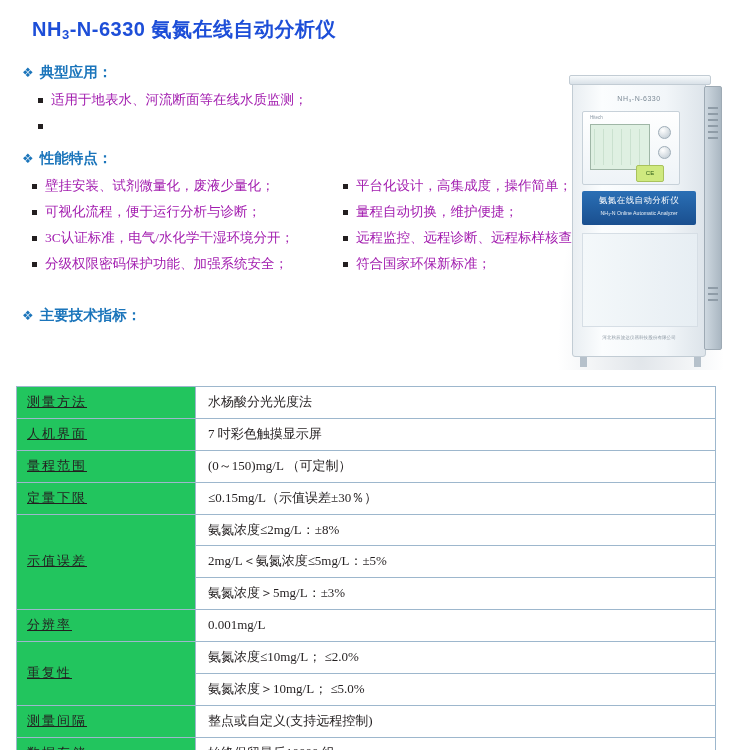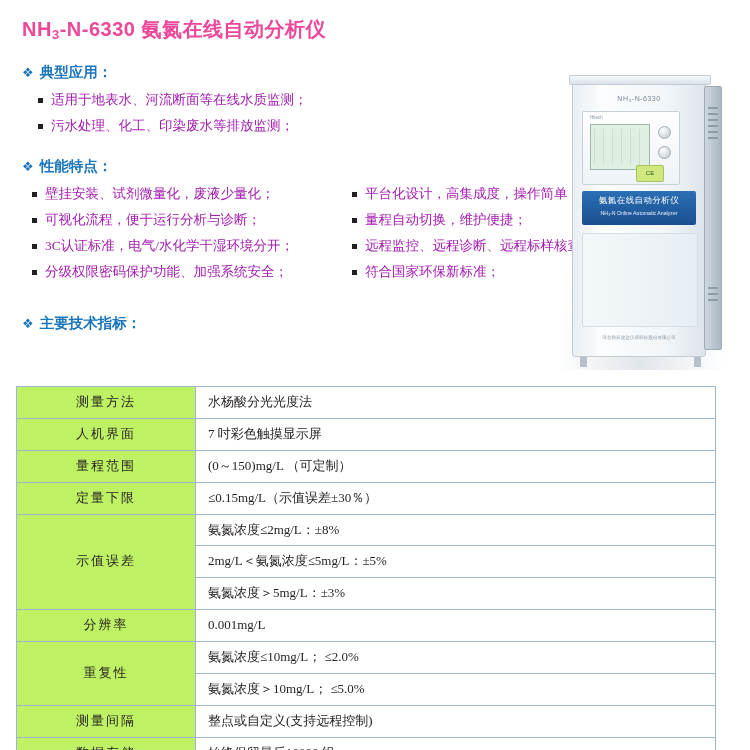--- a/index.html
+++ b/index.html
@@ -20,23 +20,23 @@
     width: 750px;
     height: 750px;
     box-sizing: border-box;
     padding: 12px 16px 0 16px;
   }
   
   .title {
     font-family: "Liberation Sans", "DejaVu Sans", sans-serif;
     font-weight: bold;
     font-size: 20px;
-    color: #ec4899;
+    color: #1d4ed8;
     letter-spacing: 0.5px;
-    margin: 4px 0 0 6px;
+    margin: 4px 0 0 16px;
   }
   .title sub {
     font-size: 13px;
     vertical-align: baseline;
     position: relative;
     top: 3px;
   }
   
   .section-head {
     display: flex;
@@ -75,21 +75,21 @@
     margin: 8px 8px 0 0;
     flex: 0 0 auto;
   }
   .app-list {
     margin-left: 22px;
   }
   
   .features {
     display: flex;
     margin-left: 16px;
-    gap: 20px;
+    gap: 11px;
   }
   .features .col {
     flex: 0 0 auto;
   }
   .features .col-left {
     width: 300px;
   }
   .features .col-right {
     width: 300px;
   }
@@ -263,23 +263,24 @@
     font-size: 13px;
   }
   table.spec td {
     border: 1px solid #9db7cd;
     padding: 7px 10px;
     vertical-align: middle;
     line-height: 1.3;
   }
   table.spec td.label {
     width: 158px;
-    text-align: center;
+    text-align: left;
     letter-spacing: 2px;
-    background: #bef264;
+    background: #22c55e;
+    text-decoration: underline;
   }
   table.spec td.value {
     text-align: left;
     padding-left: 12px;
   }
 </style>
 </head>
 <body>
 
 <div class="page">
@@ -292,21 +293,20 @@
     <span class="diamond-icon">❖</span>
     <span>典型应用：</span>
   </div>
   <ul class="bullet-list app-list">
     <li>
         <span class="sq"></span>
         <span>适用于地表水、河流断面等在线水质监测；</span>
       </li>
     <li>
         <span class="sq"></span>
-        <span>污水处理、化工、印染废水等排放监测；</span>
       </li>
   </ul>
 
   <div class="section-head">
     <span class="diamond-icon">❖</span>
     <span>性能特点：</span>
   </div>
   <div class="features">
     <div class="col col-left">
       <ul class="bullet-list">

